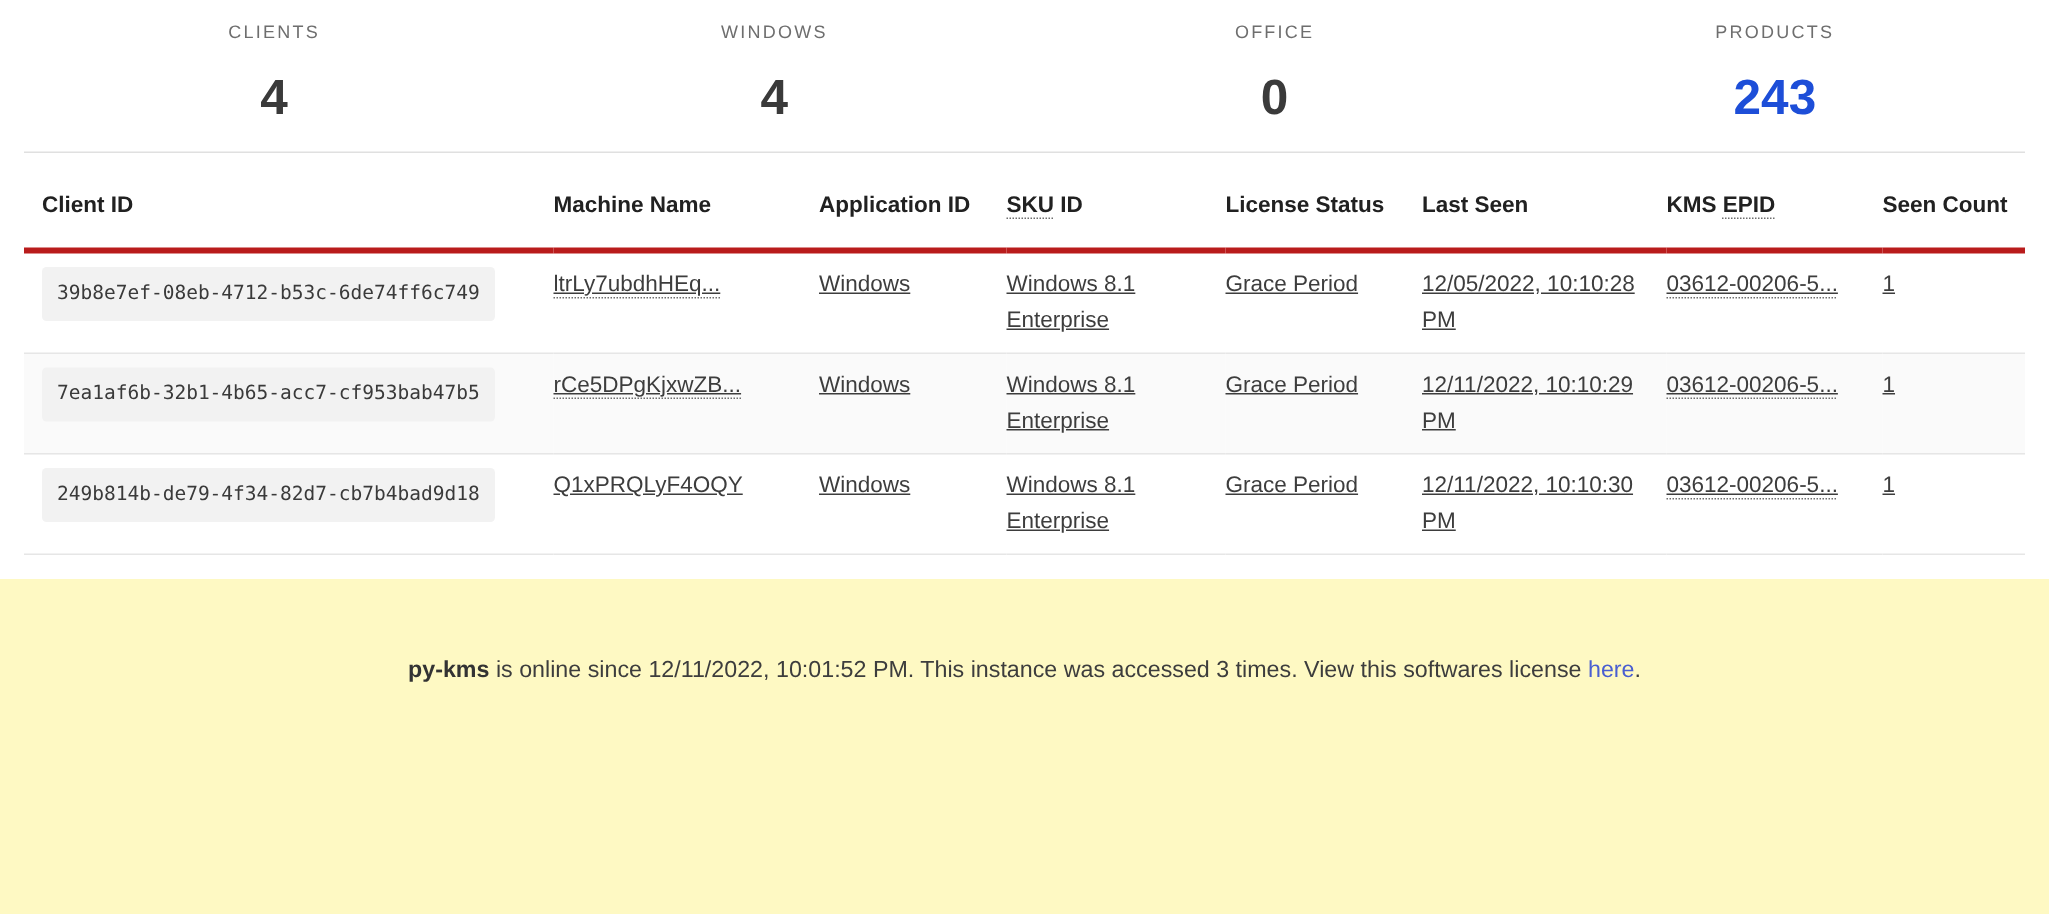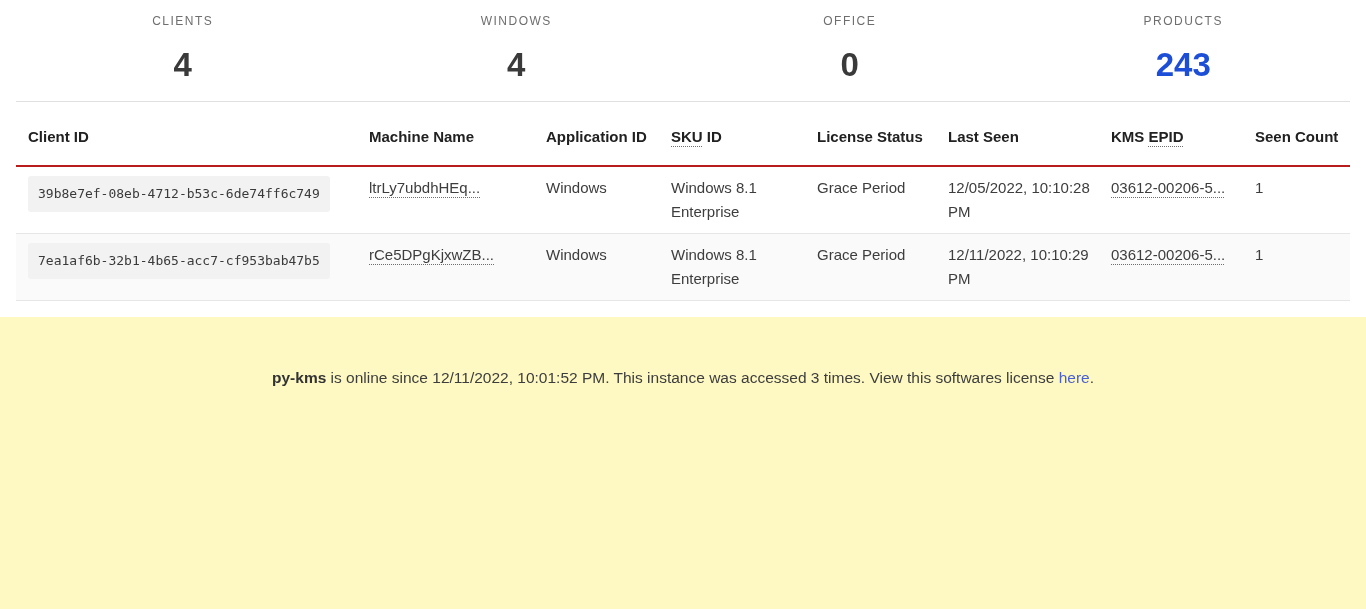--- a/index.html
+++ b/index.html
@@ -49,32 +49,33 @@
     margin: 0 16px 16px 16px;
     width: calc(100% - 32px);
     table-layout: fixed;
   }
   th {
     text-align: left;
     font-size: 15px;
     font-weight: 700;
     color: #212121;
     padding: 26px 16px 20px 0;
-    border-bottom: 2px solid #b91c1c;
+    border-bottom: 4px solid #b91c1c;
     vertical-align: bottom;
     white-space: nowrap;
   }
   td {
     text-align: left;
     font-size: 15px;
     color: #3d3d3d;
     line-height: 24px;
     padding: 9px 16px 9px 0;
     border-bottom: 1px solid #e6e6e6;
     vertical-align: top;
+    text-decoration: underline;
   }
   th.first, td.first { padding-left: 12px; }
   tbody tr:nth-child(even) { background: #fafafa; }
   col.c-client  { width: 353px; }
   col.c-machine { width: 177px; }
   col.c-app     { width: 125px; }
   col.c-sku     { width: 146px; }
   col.c-lic     { width: 131px; }
   col.c-seen    { width: 163px; }
   col.c-epid    { width: 144px; }
@@ -172,20 +173,30 @@
       <tr>
         <td class="first"><span class="code">7ea1af6b-32b1-4b65-acc7-cf953bab47b5</span></td>
         <td><span class="dotted">rCe5DPgKjxwZB...</span></td>
         <td>Windows</td>
         <td>Windows 8.1 Enterprise</td>
         <td>Grace Period</td>
         <td>12/11/2022, 10:10:29 PM</td>
         <td><span class="dotted">03612-00206-5...</span></td>
         <td>1</td>
       </tr>
+      <tr>
+        <td class="first"><span class="code">249b814b-de79-4f34-82d7-cb7b4bad9d18</span></td>
+        <td><span>Q1xPRQLyF4OQY</span></td>
+        <td>Windows</td>
+        <td>Windows 8.1 Enterprise</td>
+        <td>Grace Period</td>
+        <td>12/11/2022, 10:10:30 PM</td>
+        <td><span class="dotted">03612-00206-5...</span></td>
+        <td>1</td>
+      </tr>
     </tbody>
   </table>
 
 </div>
 
 <div class="footer">
   <span class="app-name">py-kms</span><span> is online since 12/11/2022, 10:01:52 PM. This instance was accessed 3 times. View this softwares license </span><a class="link">here</a><span>.</span>
 </div>
 
 </body></html>

